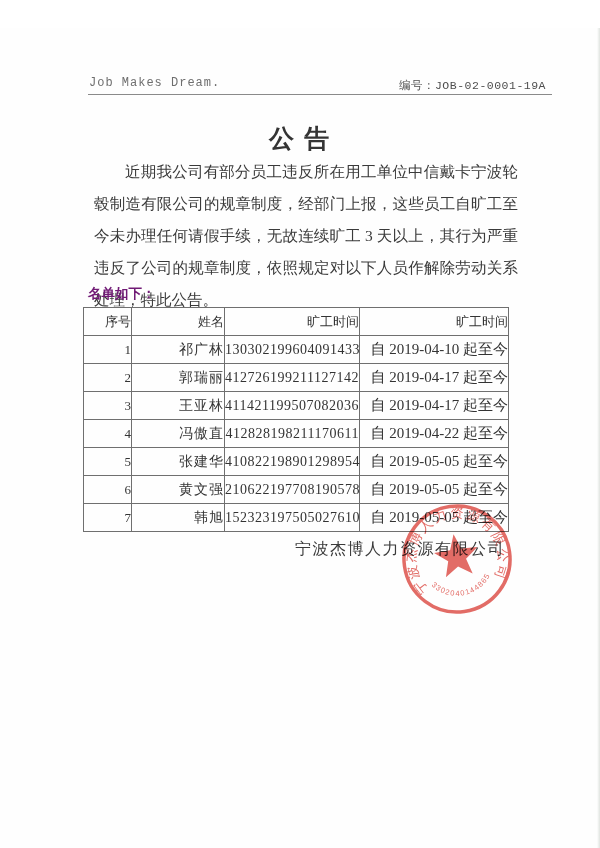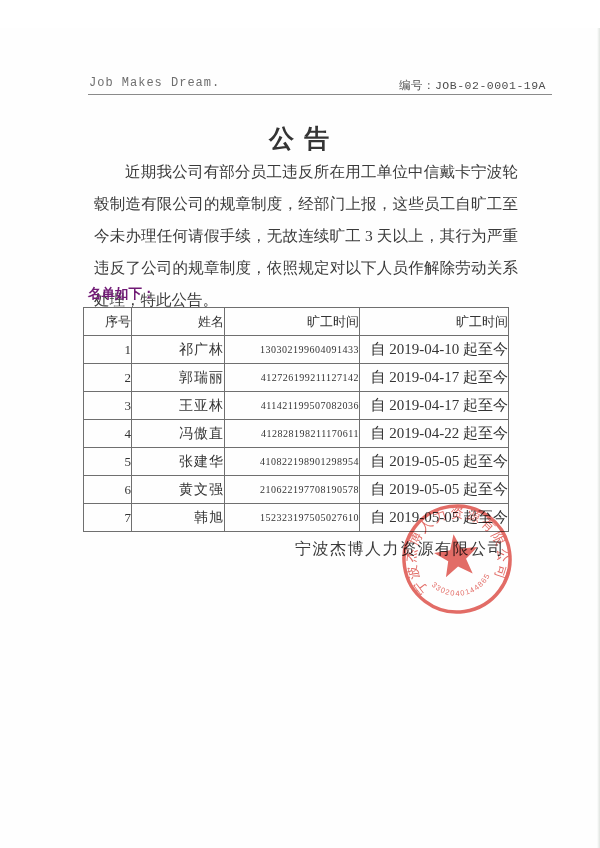--- a/index.html
+++ b/index.html
@@ -55,21 +55,21 @@
   }
   table.roster th, table.roster td{
     border:1px solid #6f6f6f;
     text-align:right;vertical-align:middle;
     height:27px;padding:0;
     font-weight:normal;color:#333;
   }
   table.roster th{font-size:13px;}
   td.c-no{font-size:13px;}
   td.c-name{font-size:14px;letter-spacing:1px;}
-  td.c-id{font-size:10px;font-family:"Liberation Serif", serif;letter-spacing:.5px;}
+  td.c-id{font-size:14px;font-family:"Liberation Serif", serif;letter-spacing:.5px;}
   td.c-time{font-size:15px;}
   col.w-no{width:48px;} col.w-name{width:93px;} col.w-id{width:135px;} col.w-time{width:149px;}
   
   .sig-company{
     position:absolute;right:95px;top:511px;
     font-size:16px;color:#3a3a3a;letter-spacing:1.5px;
   }
   .sig-date{
     position:absolute;right:110px;top:547px;
     font-size:15px;color:#3a3a3a;letter-spacing:1px;

